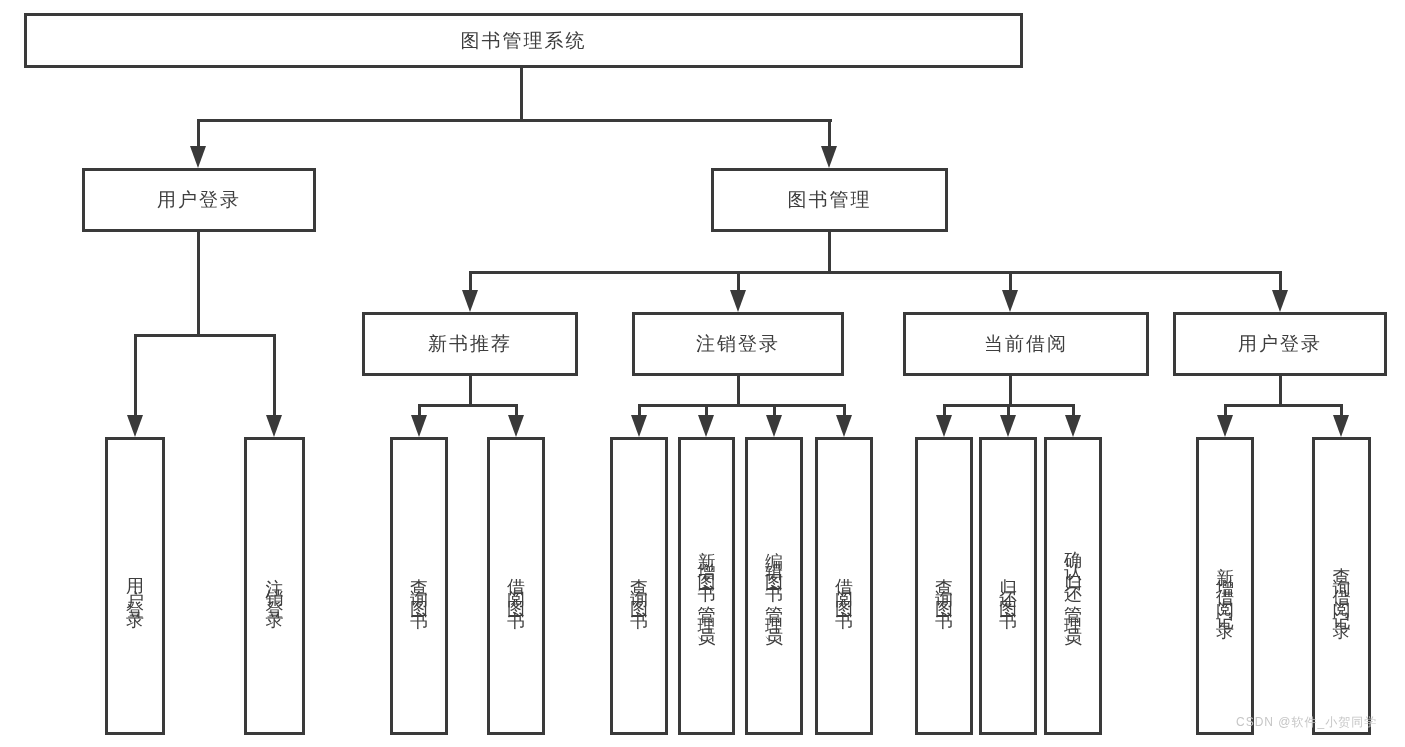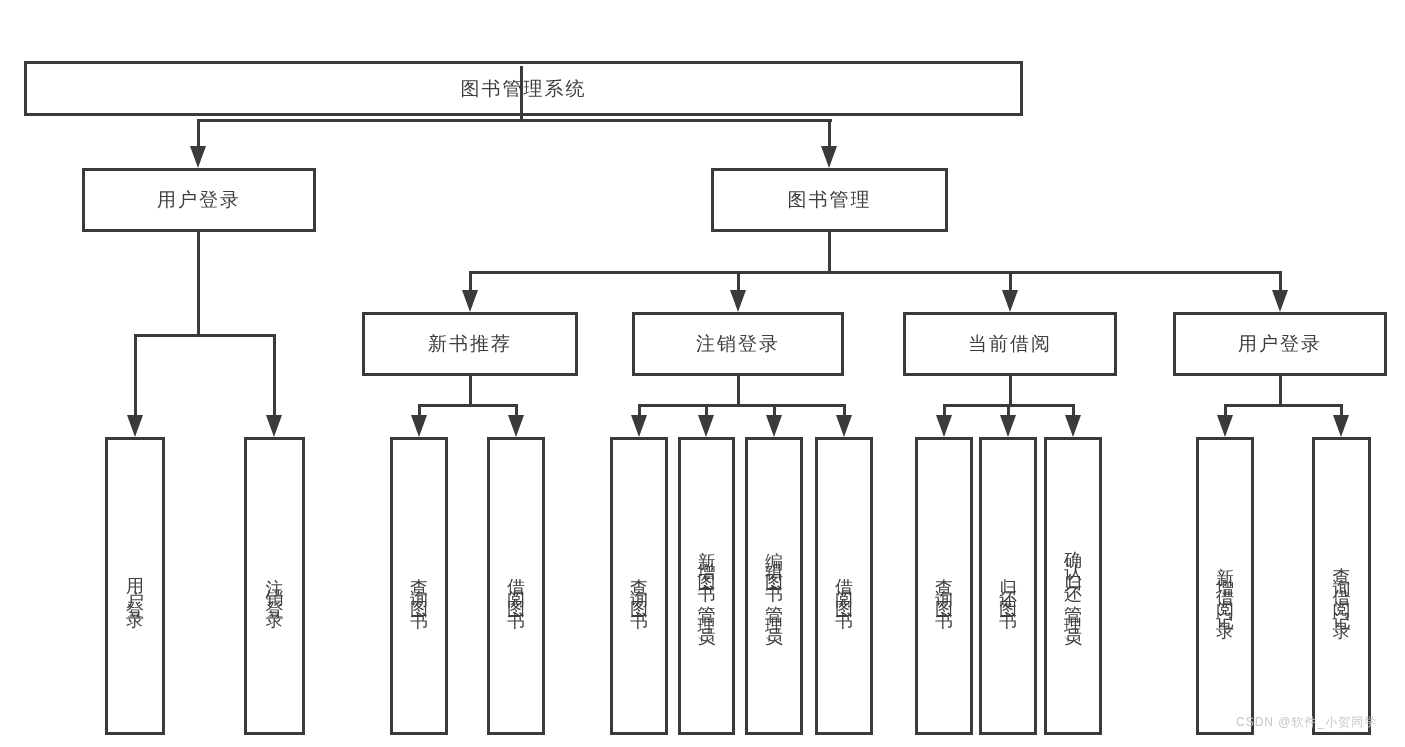--- a/index.html
+++ b/index.html
@@ -31,41 +31,41 @@
   .watermark{
     position:absolute;left:1236px;top:714px;z-index:6;
     font-size:12px;color:#c6c6c6;letter-spacing:1px;white-space:nowrap;text-align:center;
   }
 </style>
 </head>
 <body>
 
 <div class="stage">
 
-  <div class="hbox" style="left:24px;top:13px;width:999px;height:55px;margin-top:48px;">
+  <div class="hbox" style="left:24px;top:13px;width:999px;height:55px;">
     <span>图书管理系统</span>
   </div>
 
   <div class="hbox" style="left:82px;top:168px;width:234px;height:64px;">
     <span>用户登录</span>
   </div>
 
   <div class="hbox" style="left:711px;top:168px;width:237px;height:64px;">
     <span>图书管理</span>
   </div>
 
   <div class="hbox" style="left:362px;top:312px;width:216px;height:64px;">
     <span>新书推荐</span>
   </div>
 
   <div class="hbox" style="left:632px;top:312px;width:212px;height:64px;">
     <span>注销登录</span>
   </div>
 
-  <div class="hbox" style="left:903px;top:312px;width:214px;height:64px;">
+  <div class="hbox" style="left:903px;top:312px;width:246px;height:64px;">
     <span>当前借阅</span>
   </div>
 
   <div class="hbox" style="left:1173px;top:312px;width:214px;height:64px;">
     <span>用户登录</span>
   </div>
 
   <div class="vbox" style="left:105px;top:437px;width:60px;height:298px;">
     <span class="vtext">用户登录</span>
   </div>

